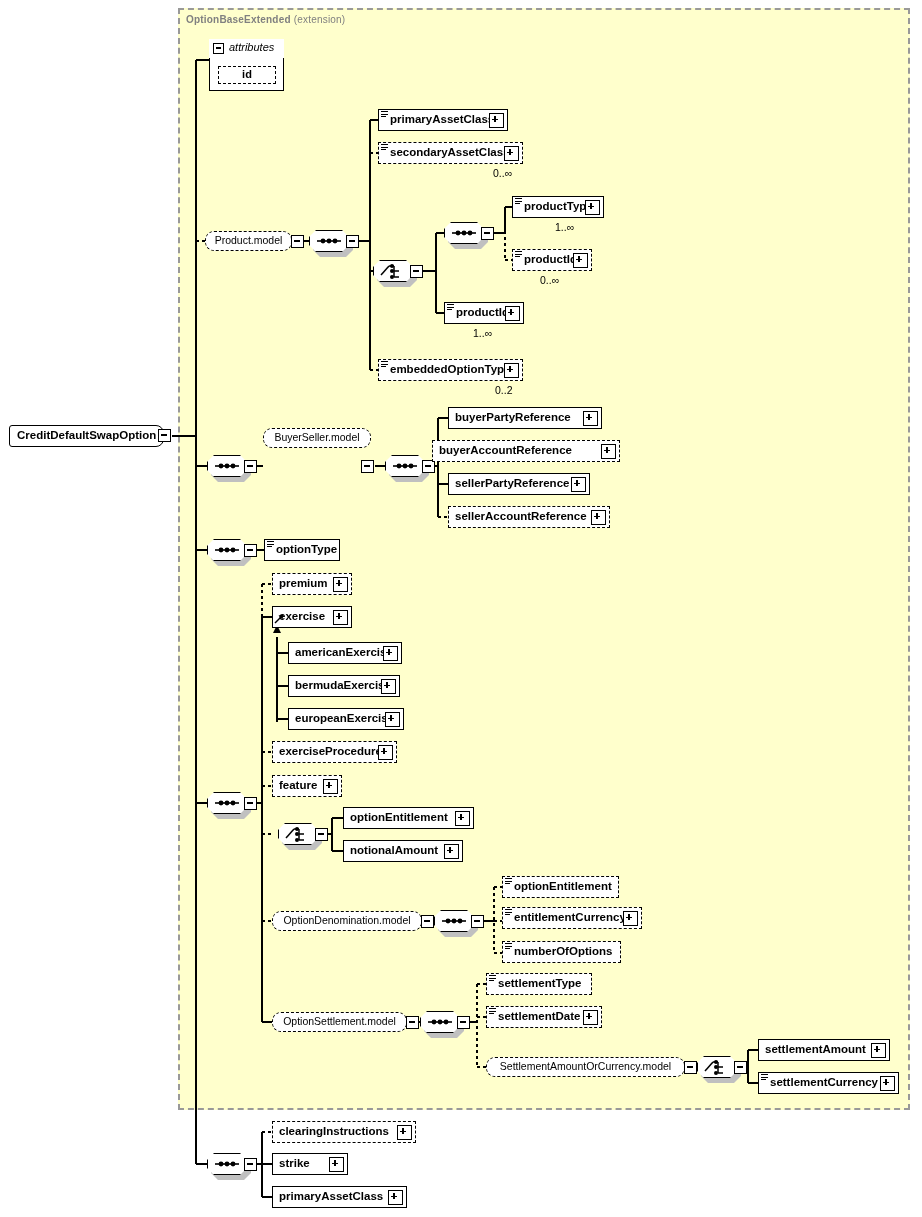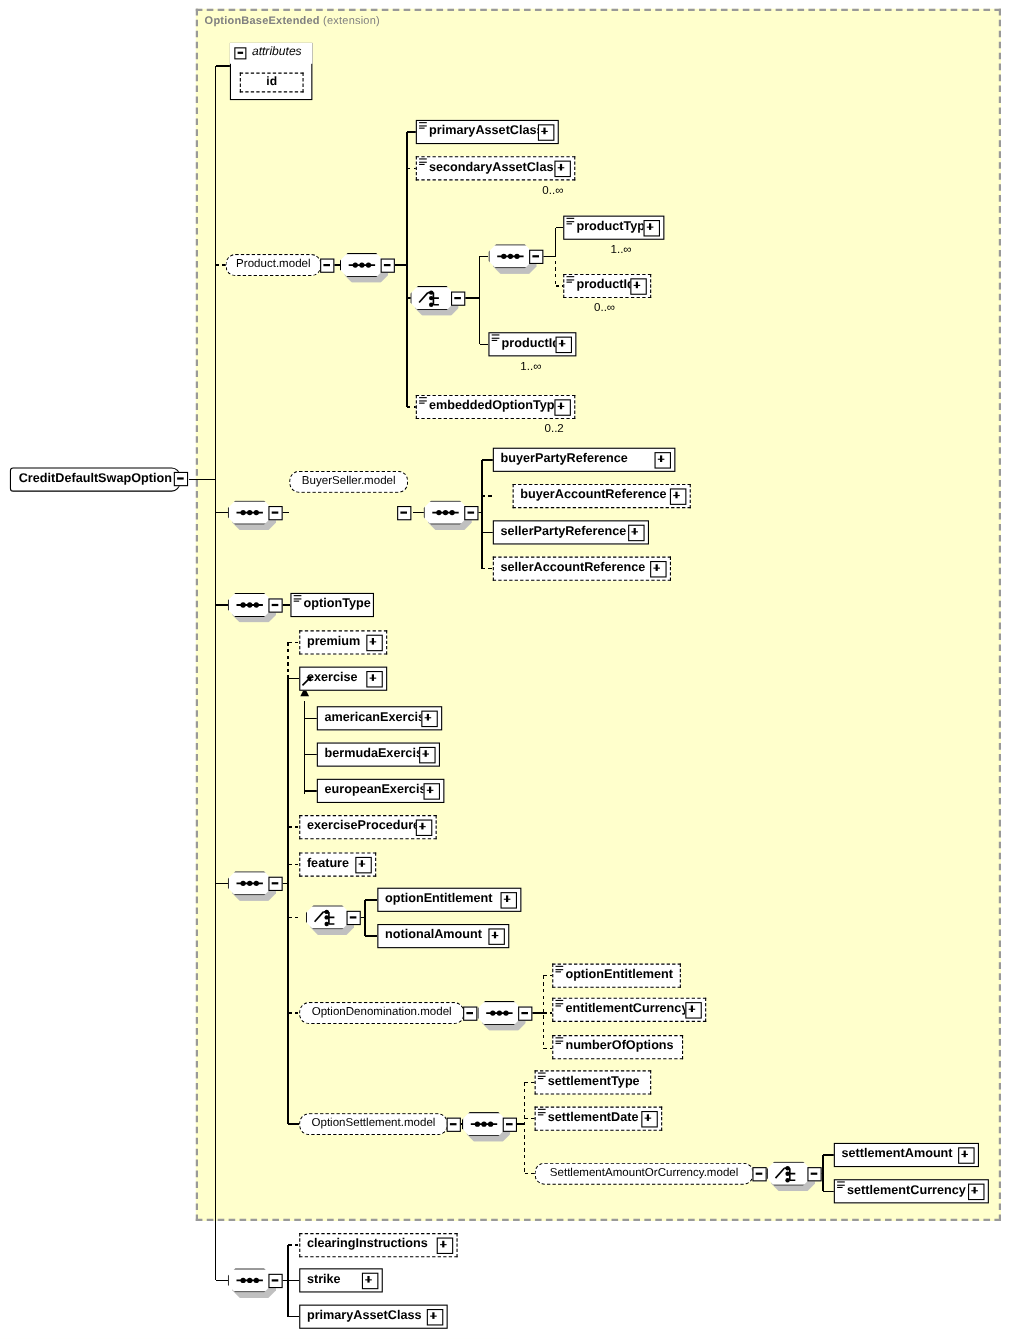--- a/index.html
+++ b/index.html
@@ -450,25 +450,25 @@
     <span class="eicon">
         <i></i>
         <i></i>
         <i></i>
       </span>
     <span class="lbl">embeddedOptionType</span>
     <span class="plus" style="right:3px"></span>
   </div>
   <div class="card" style="left:495px;top:384px">0..2</div>
 
-  <div class="node" style="left:448px;top:407px;width:166px">
+  <div class="node" style="left:448px;top:407px;width:154px">
     <span class="lbl" style="margin-left:-5px">buyerPartyReference</span>
     <span class="plus" style="right:3px"></span>
   </div>
-  <div class="node dash" style="left:466px;top:440px;width:162px">
+  <div class="node dash" style="left:432px;top:440px;width:188px">
     <span class="lbl" style="margin-left:-5px">buyerAccountReference</span>
     <span class="plus" style="right:3px"></span>
   </div>
   <div class="node" style="left:448px;top:473px;width:142px">
     <span class="lbl" style="margin-left:-5px">sellerPartyReference</span>
     <span class="plus" style="right:3px"></span>
   </div>
   <div class="node dash" style="left:448px;top:506px;width:162px">
     <span class="lbl" style="margin-left:-5px">sellerAccountReference</span>
     <span class="plus" style="right:3px"></span>

